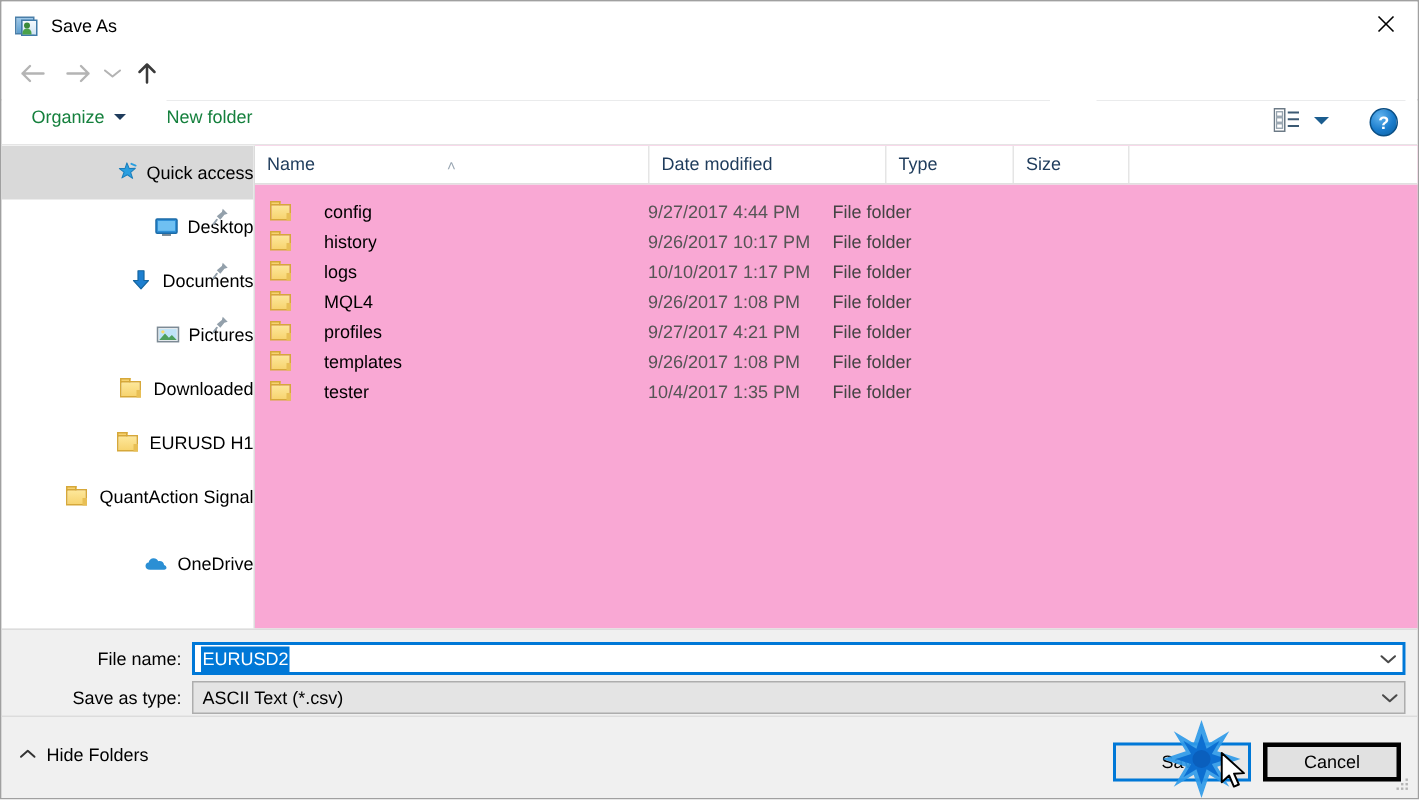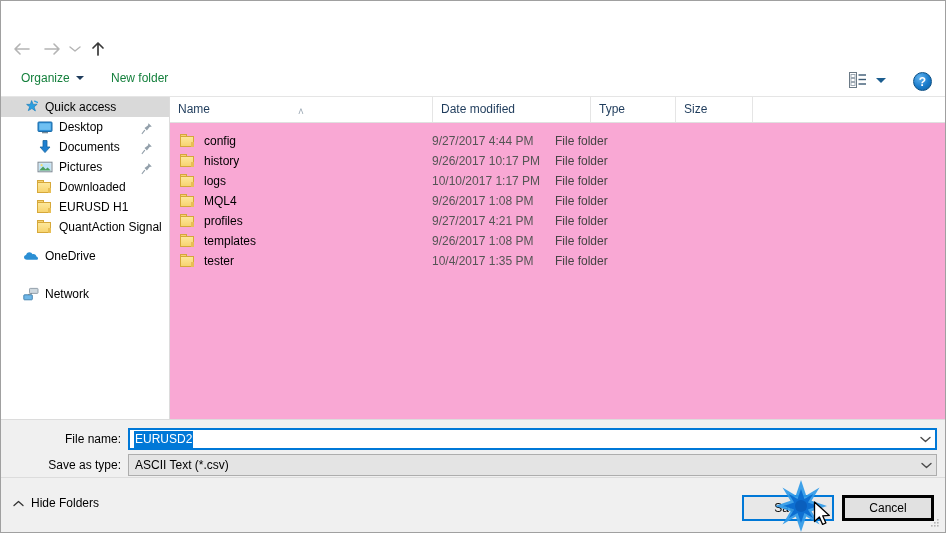--- a/index.html
+++ b/index.html
@@ -256,27 +256,28 @@
     position: absolute;
     left: 0; top: 96px;
     width: 169px; height: 322px;
     background: #ffffff;
     border-right: 1px solid #dcdcdc;
     box-sizing: border-box;
     overflow: hidden;
   }
   .sb-row {
     position: relative;
-    height: 20px;
+    height: 36px;
     display: flex;
     align-items: center;
     padding-left: 22px;
     font-size: 12px;
     color: #000;
     white-space: nowrap;
+    justify-content: flex-end;
   }
   .sb-row.child { padding-left: 36px; }
   .sb-row.selected { background: #d9d9d9; }
   .sb-label { margin-left: 6px; }
   .sb-ico {
     width: 16px; height: 16px;
     flex: none;
     position: relative;
   }
   .sb-pin {
@@ -360,21 +361,21 @@
     left: 10px;
     display: flex;
     align-items: center;
     height: 20px;
   }
   .row-folder-ico {
     width: 16px; height: 16px;
     position: relative;
     flex: none;
   }
-  .row-name-text { margin-left: 8px; }
+  .row-name-text { margin-left: 20px; }
   .cell-date { left: 262px; color: #555; }
   .cell-type { left: 385px; color: #444; }
   .cell-size { left: 505px; color: #444; }
 
   
   .formarea {
     position: absolute;
     left: 0; top: 418px;
     width: 946px; height: 58px;
     background: #f0f0f0;
@@ -501,20 +502,35 @@
     left: 812px; top: 500px;
     width: 20px; height: 28px;
     pointer-events: none;
   }
 </style>
 </head>
 <body>
 
 <div id="dialog">
 
+  <div class="titlebar">
+    <div class="title-icon">
+      <div class="ti-back"></div>
+      <div class="ti-front"></div>
+      <div class="ti-head"></div>
+      <div class="ti-body"></div>
+    </div>
+    <div class="title-text">Save As</div>
+    <div class="close-btn">
+      <svg width="12" height="12" viewBox="0 0 12 12">
+        <line x1="1" y1="1" x2="11" y2="11" stroke="#000" stroke-width="1.1"></line>
+        <line x1="11" y1="1" x2="1" y2="11" stroke="#000" stroke-width="1.1"></line>
+      </svg>
+    </div>
+  </div>
 
   <div class="navbar">
 
     <div class="nav-btn nav-back">
       <svg width="18" height="14" viewBox="0 0 18 14">
         <path d="M7 2 L2 7 L7 12 M2 7 L16 7" stroke="#b4b4b4" stroke-width="1.6" fill="none" stroke-linecap="round" stroke-linejoin="round"></path>
       </svg>
     </div>
 
     <div class="nav-btn nav-fwd">

